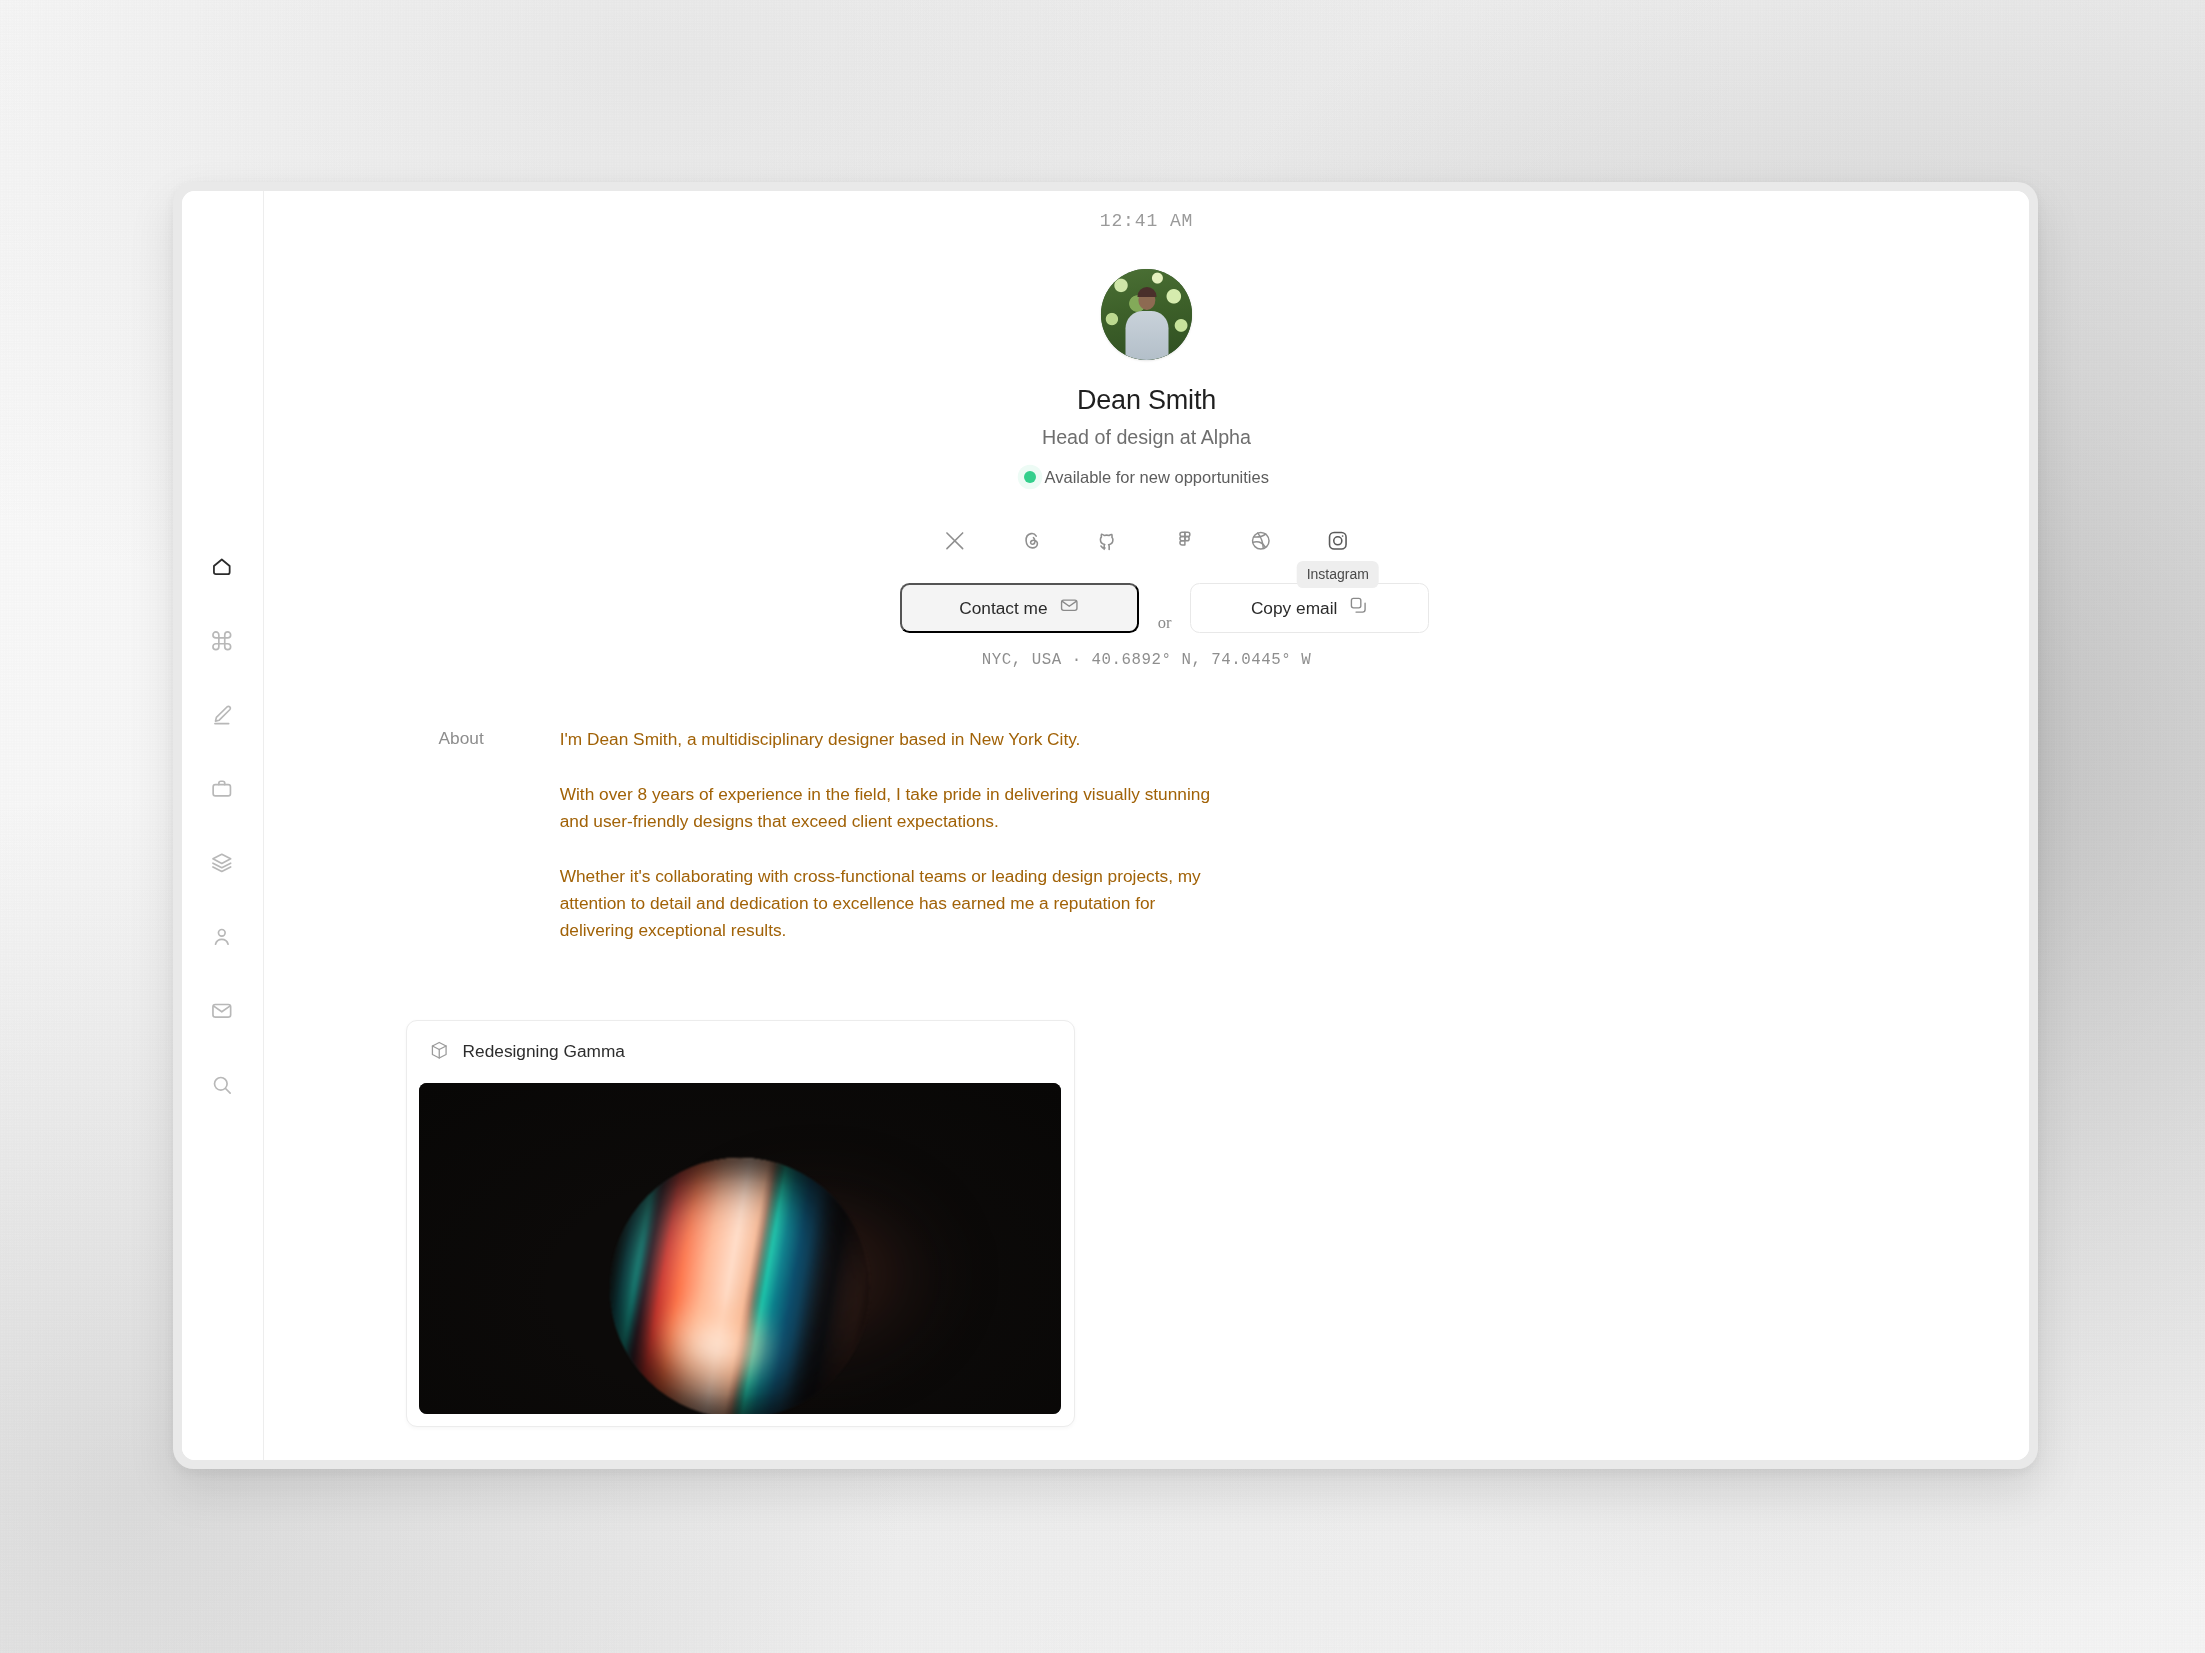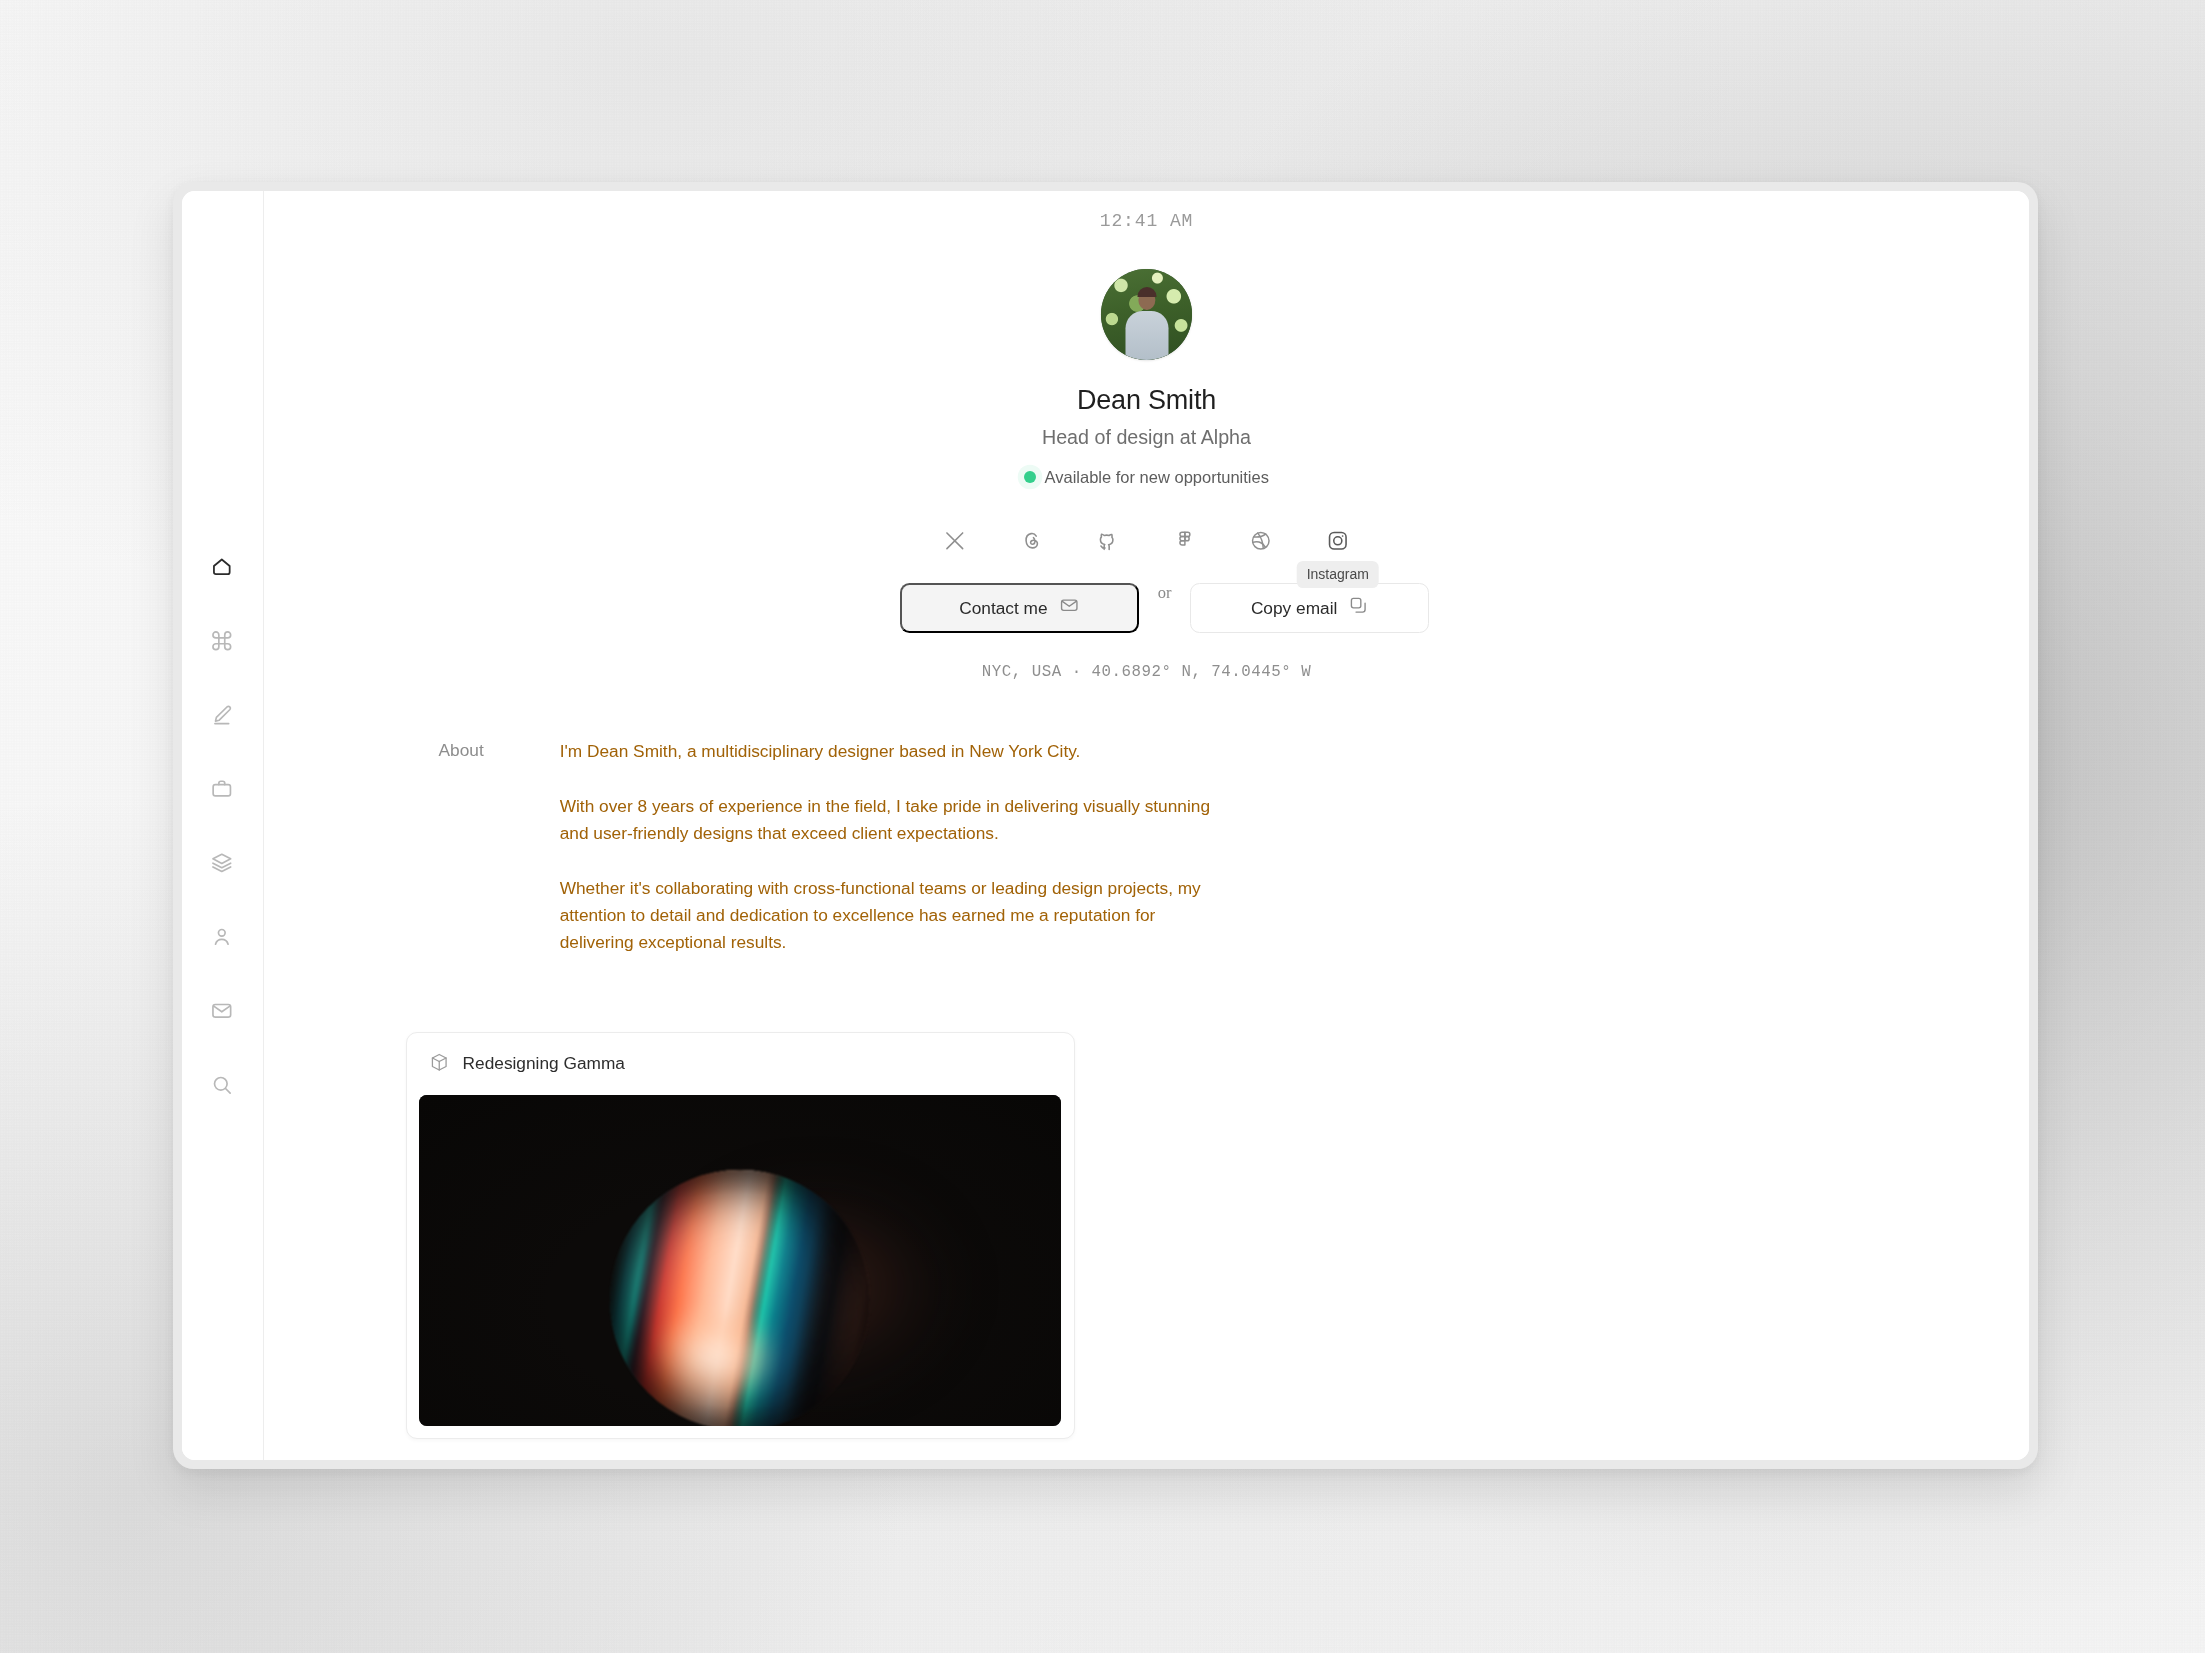--- a/index.html
+++ b/index.html
@@ -139,35 +139,35 @@
   .social svg{ display:block; }
   .tooltip{
     position:absolute;
     top:36px; left:50%; transform:translateX(-50%);
     background:#eeeeee; color:#4a4a4a;
     font-size:14px; padding:5.5px 10.2px; border-radius:6.3px;
     white-space:nowrap;
   }
   .cta-row{
     margin-top:27px;
-    display:flex; align-items:flex-start; gap:0;margin-left:36px;
+    display:flex; align-items:flex-end; gap:0;margin-left:36px;
   }
   .btn{
     display:flex; align-items:center; justify-content:center; gap:11px;
     height:50px; padding:0 27px;
     font-size:17.3px; color:#2b2b2b;
     border-radius:9.5px;
     min-width:239px;
   }
   .btn.filled{ background:#f4f4f4; }
   .btn.outline{ background:#fff; border:0.8px solid #e8e8e8; }
   .btn .lbl{ white-space:nowrap; }
   .or{ font-size:16.5px; color:#8a8a8a; padding:0 19px;font-family:Liberation Serif, serif; }
   .geo{
-    margin-top:30px;
+    margin-top:18px;
     font-family:"Liberation Mono", monospace;
     font-size:15.8px; color:#8e8e8e; letter-spacing:0.5px;
   }
   
   .section{
     width:100%;
     display:flex;
     padding-left:142px;
     margin-top:0;
   }

